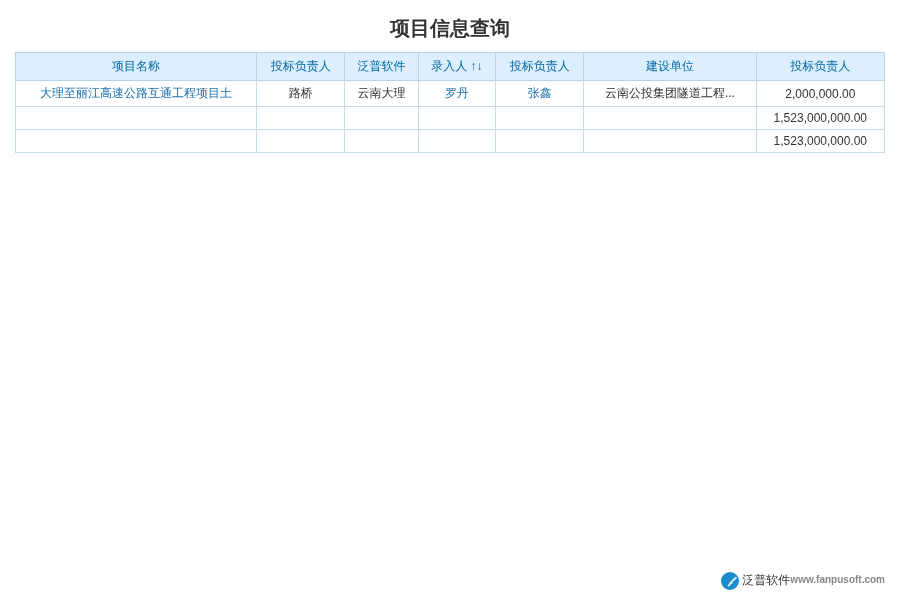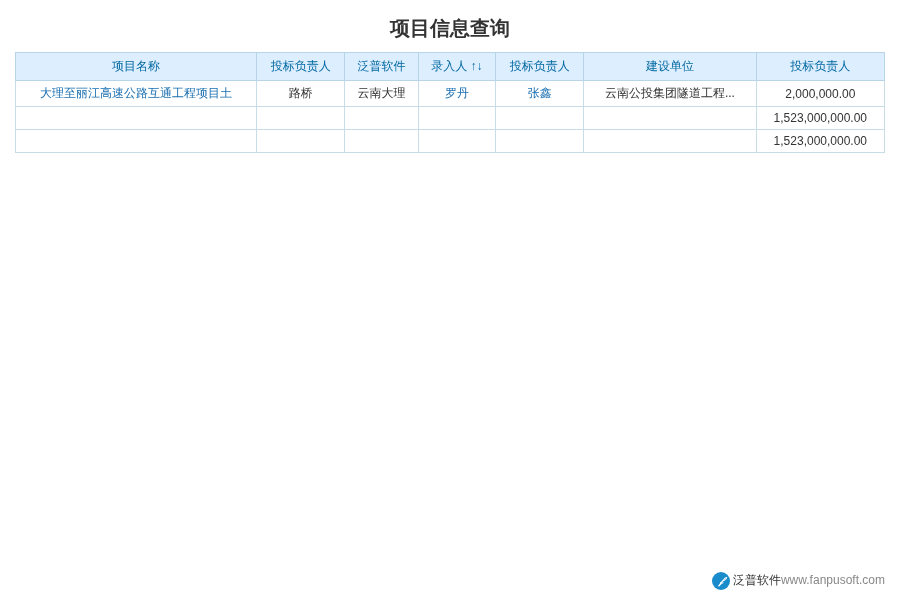--- a/index.html
+++ b/index.html
@@ -120,22 +120,23 @@
       line-height: 1.3;
       justify-content: space-between;
     }
 
     .watermark-main {
       font-size: 12px;
       color: #333;
     }
 
     .watermark-sub {
-      font-size: 12px;
+      font-size: 10px;
       color: #888;
+      font-weight: bold;
     }
   </style>
 </head>
 <body>
 
 <div class="page-container">
 
   <div class="page-title">项目信息查询</div>
 
   <table class="data-table">

